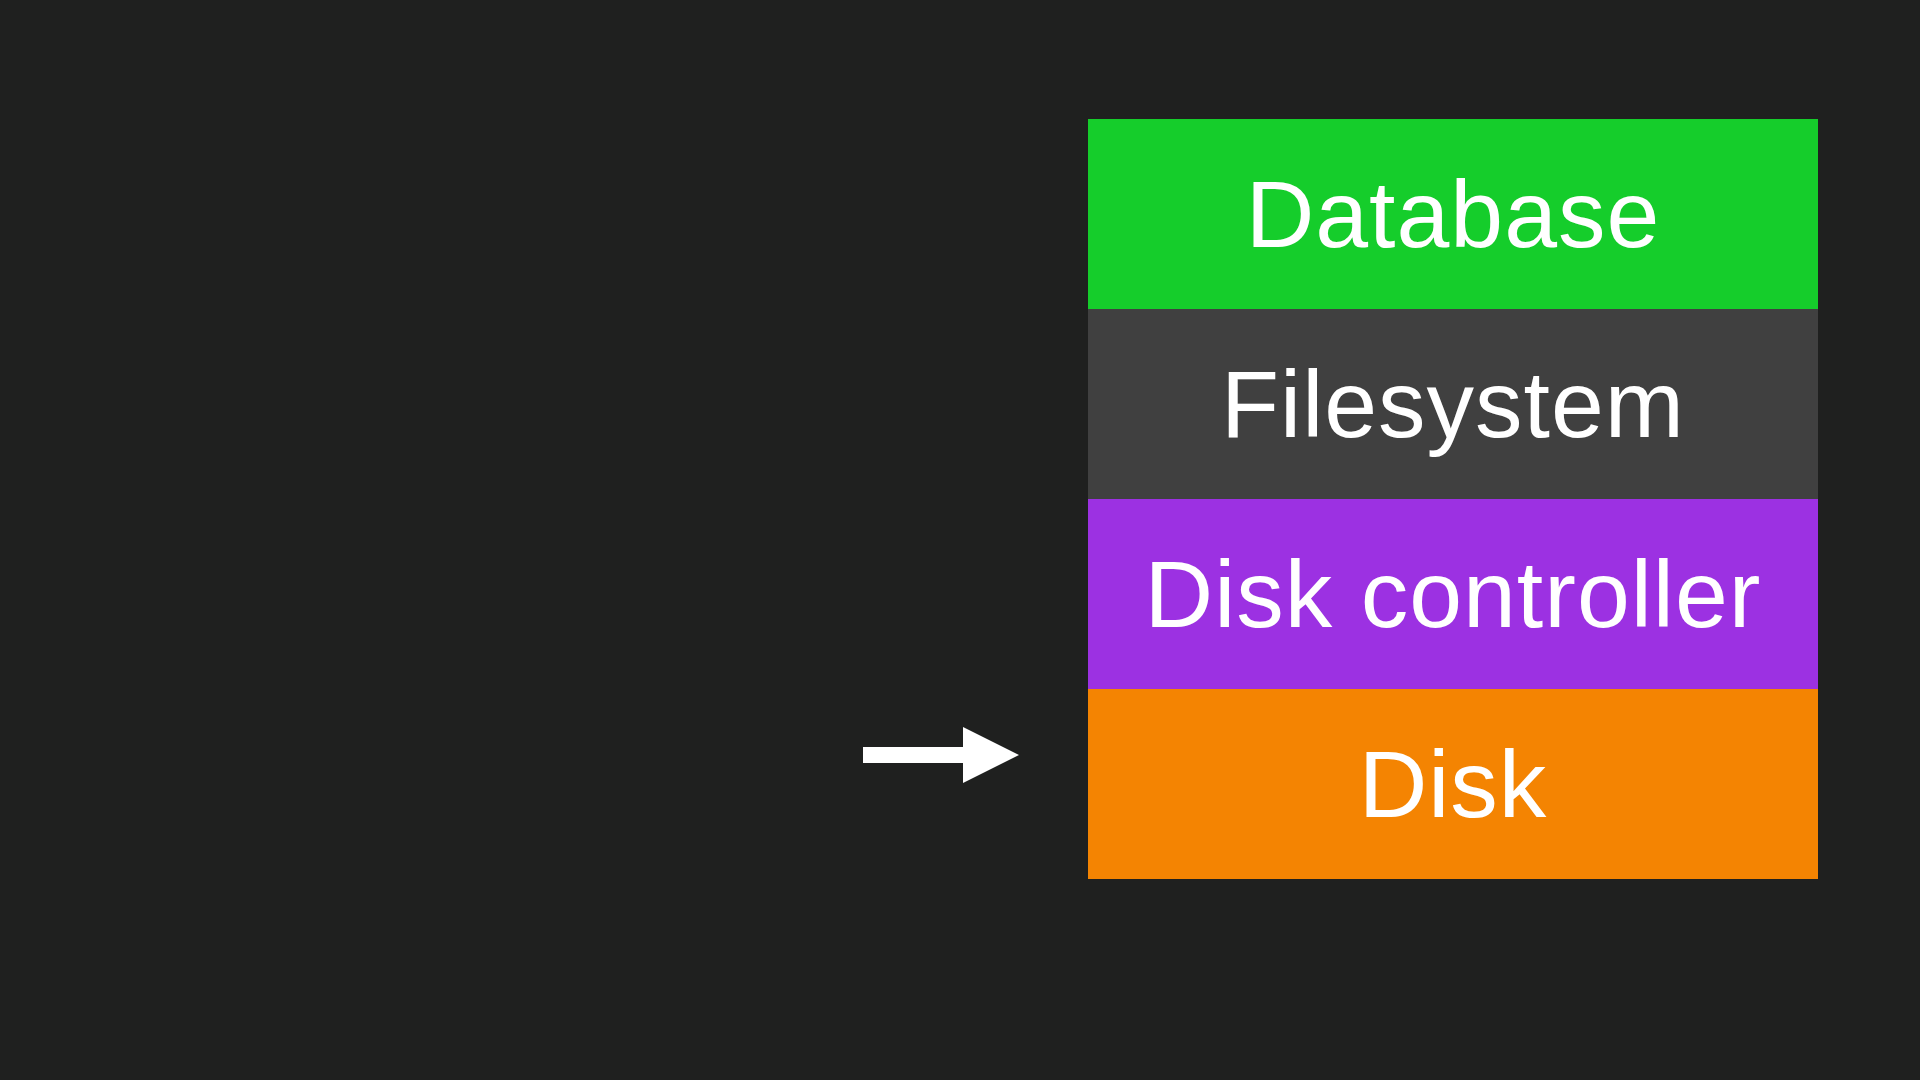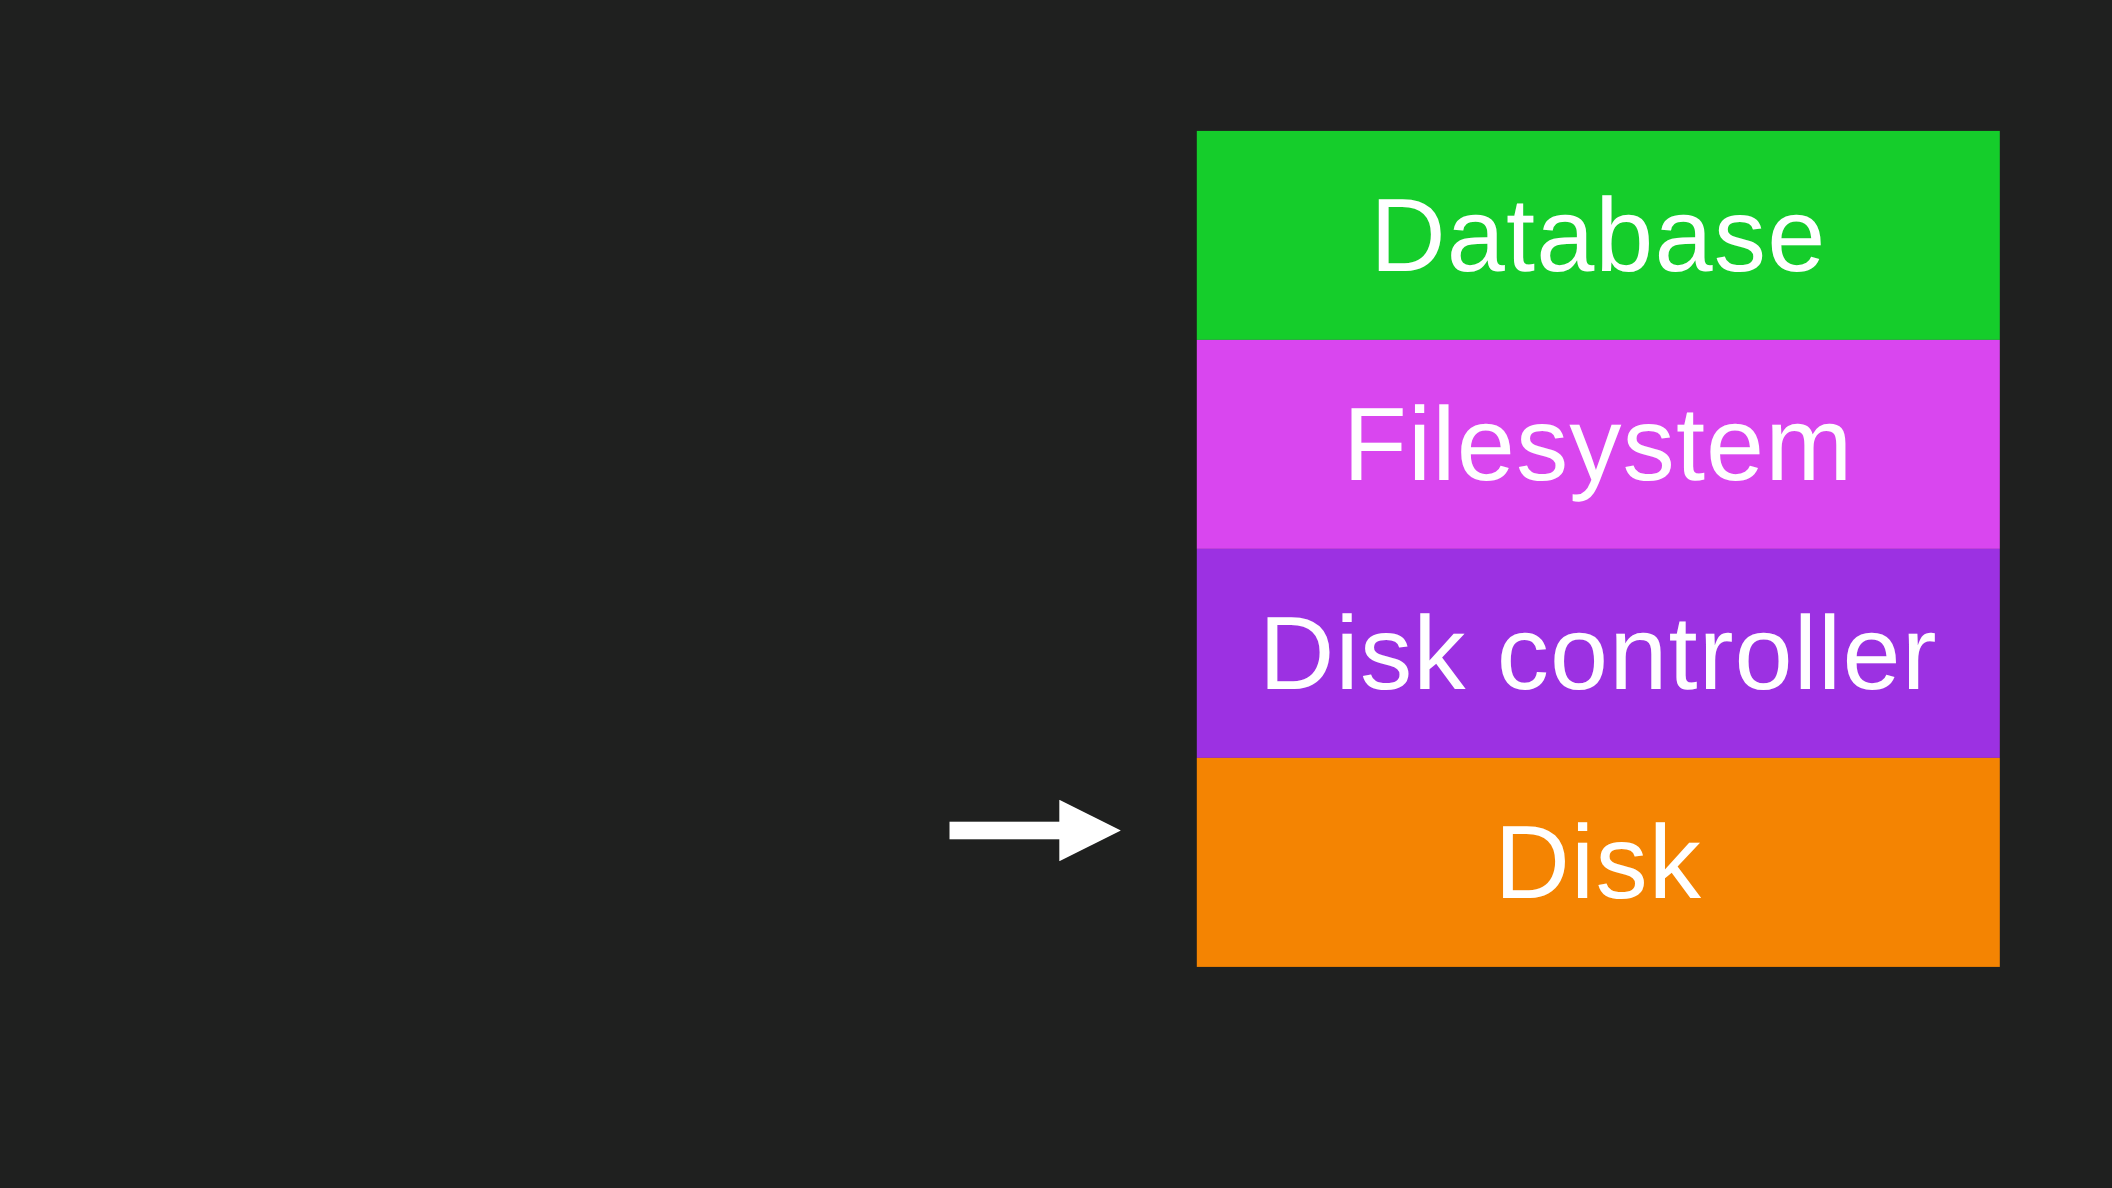--- a/index.html
+++ b/index.html
@@ -66,21 +66,21 @@
 
   <svg class="arrow" viewBox="0 0 156 56">
     <rect x="0" y="20" width="102" height="16" fill="#ffffff"></rect>
     <polygon points="100,0 156,28 100,56" fill="#ffffff"></polygon>
   </svg>
 
   <div class="stack">
     <div class="layer" style="background: rgb(21, 205, 43);">
       <span>Database</span>
     </div>
-    <div class="layer" style="background: #d946ef;">
+    <div class="layer" style="background: #404040;">
       <span>Filesystem</span>
     </div>
     <div class="layer" style="background: rgb(156, 49, 226);">
       <span>Disk controller</span>
     </div>
     <div class="layer" style="background: rgb(244, 132, 2);">
       <span>Disk</span>
     </div>
   </div>
 

